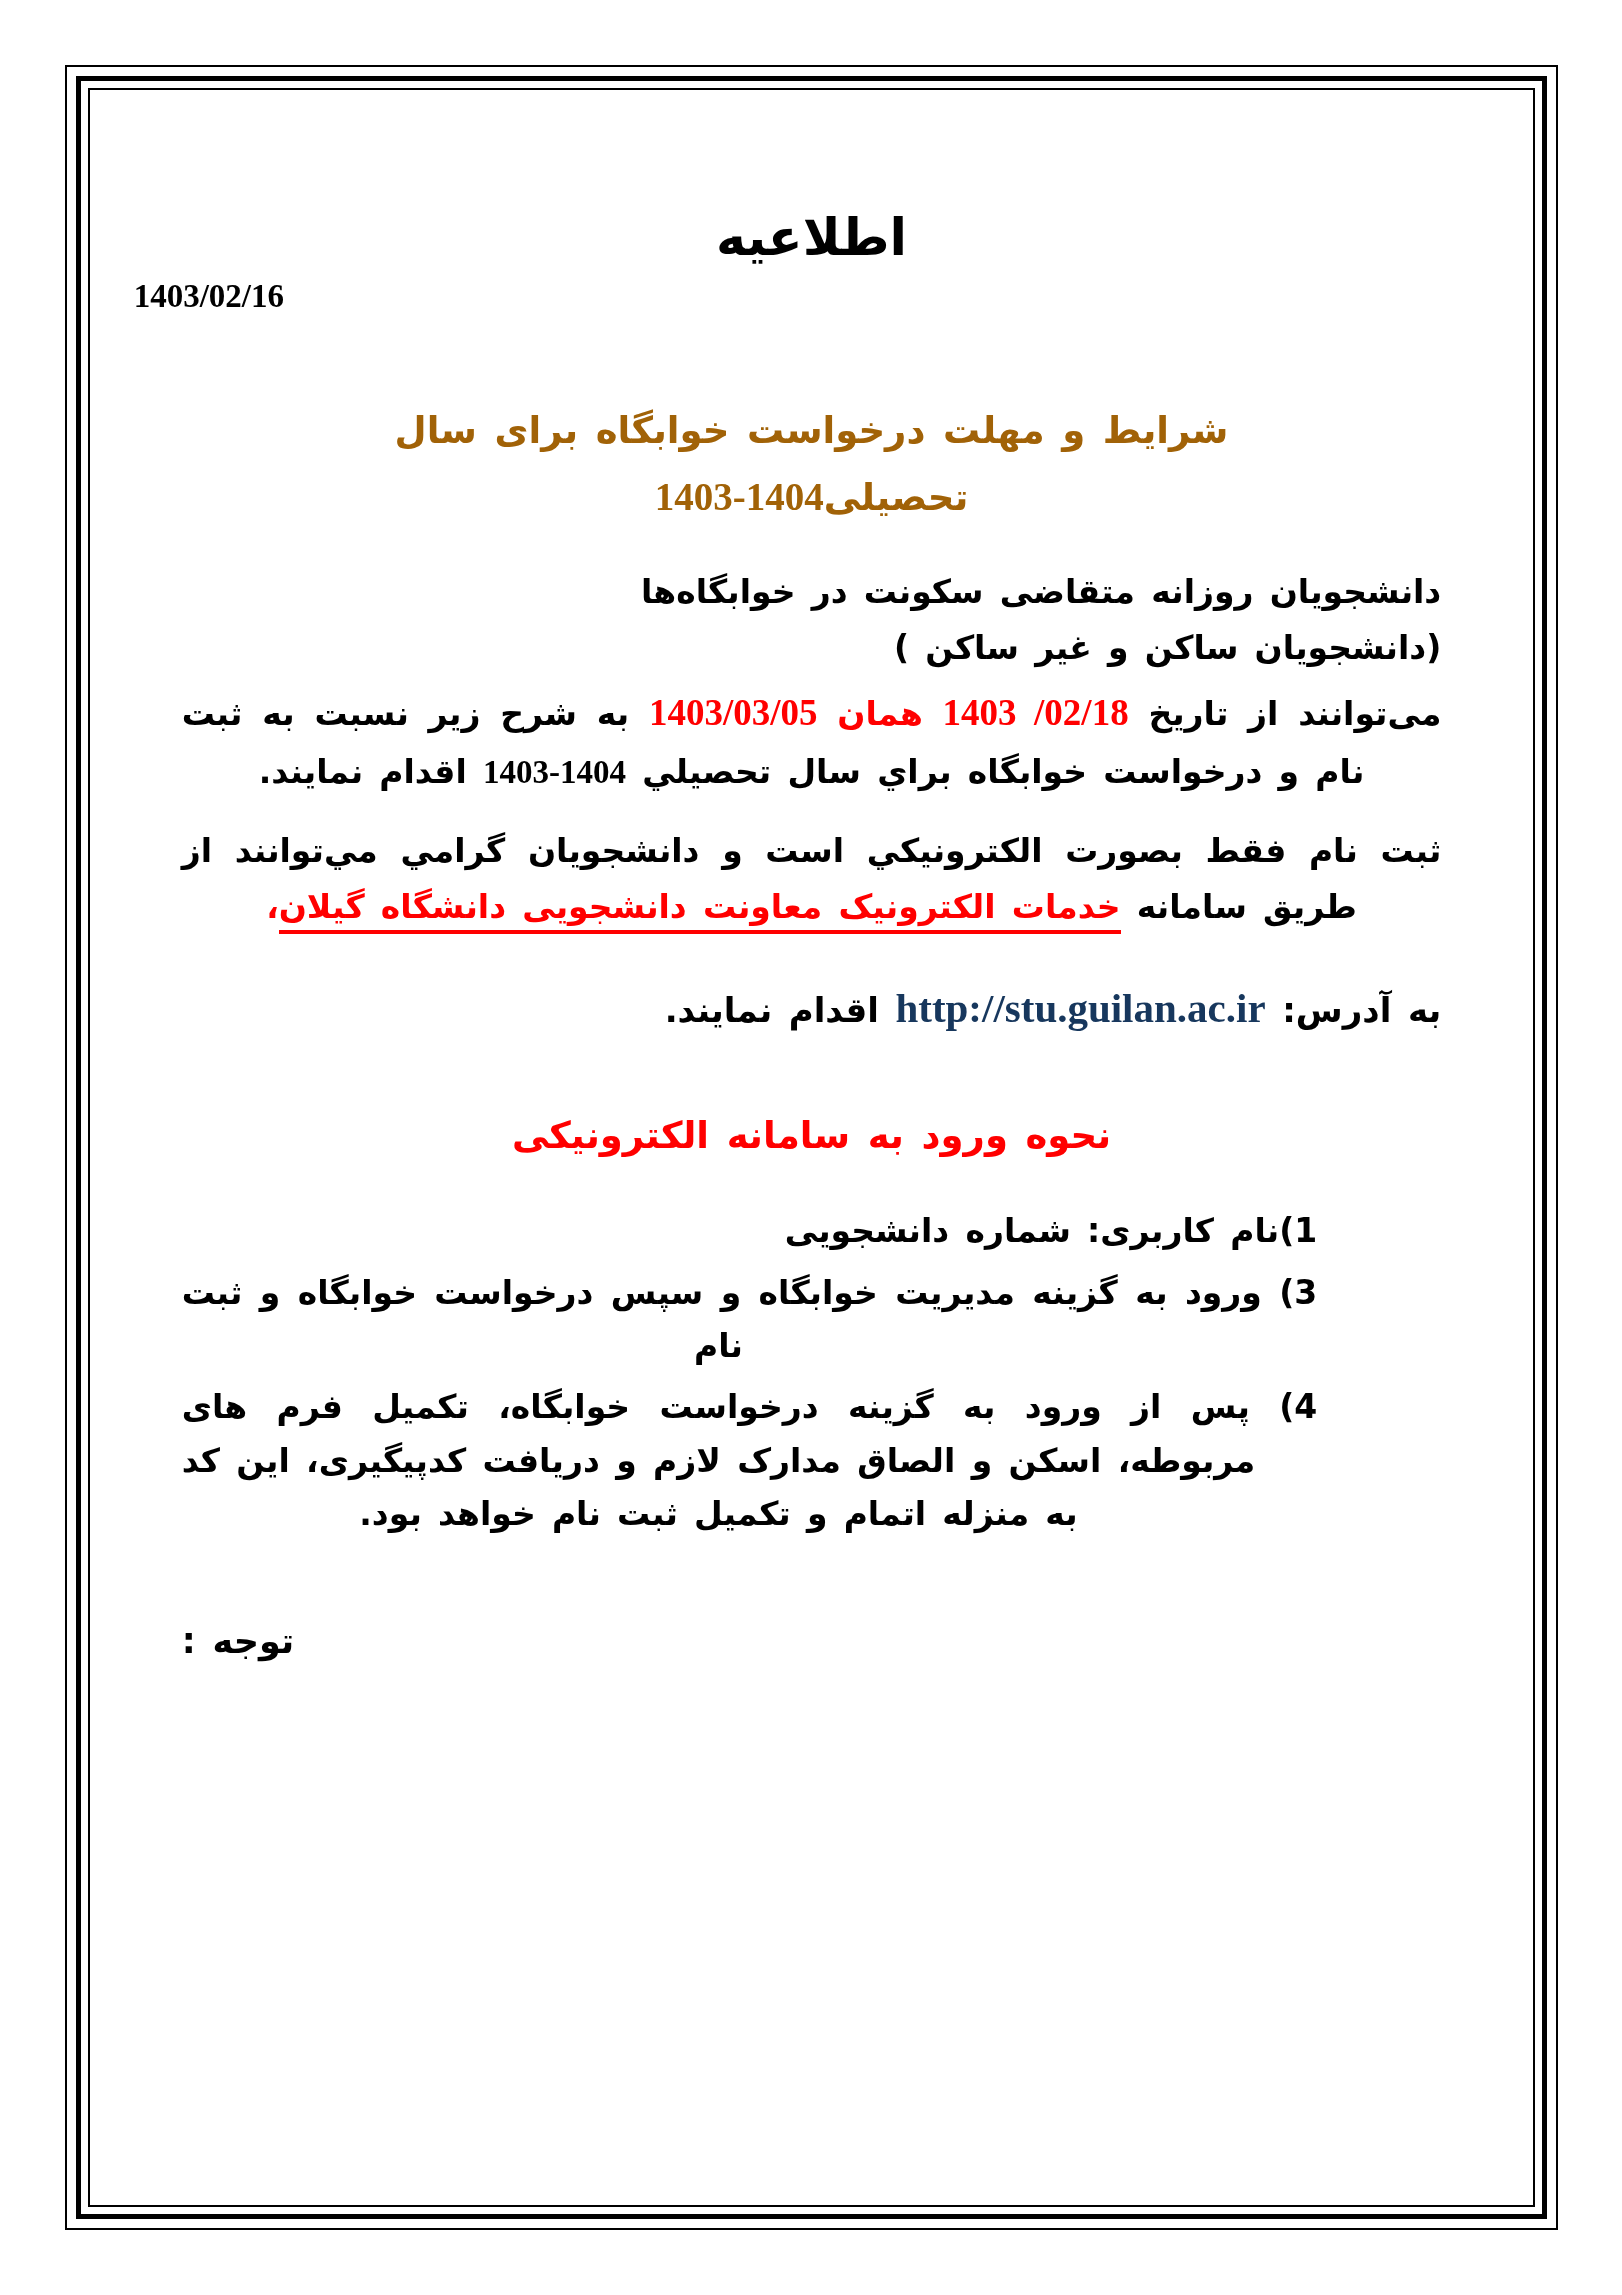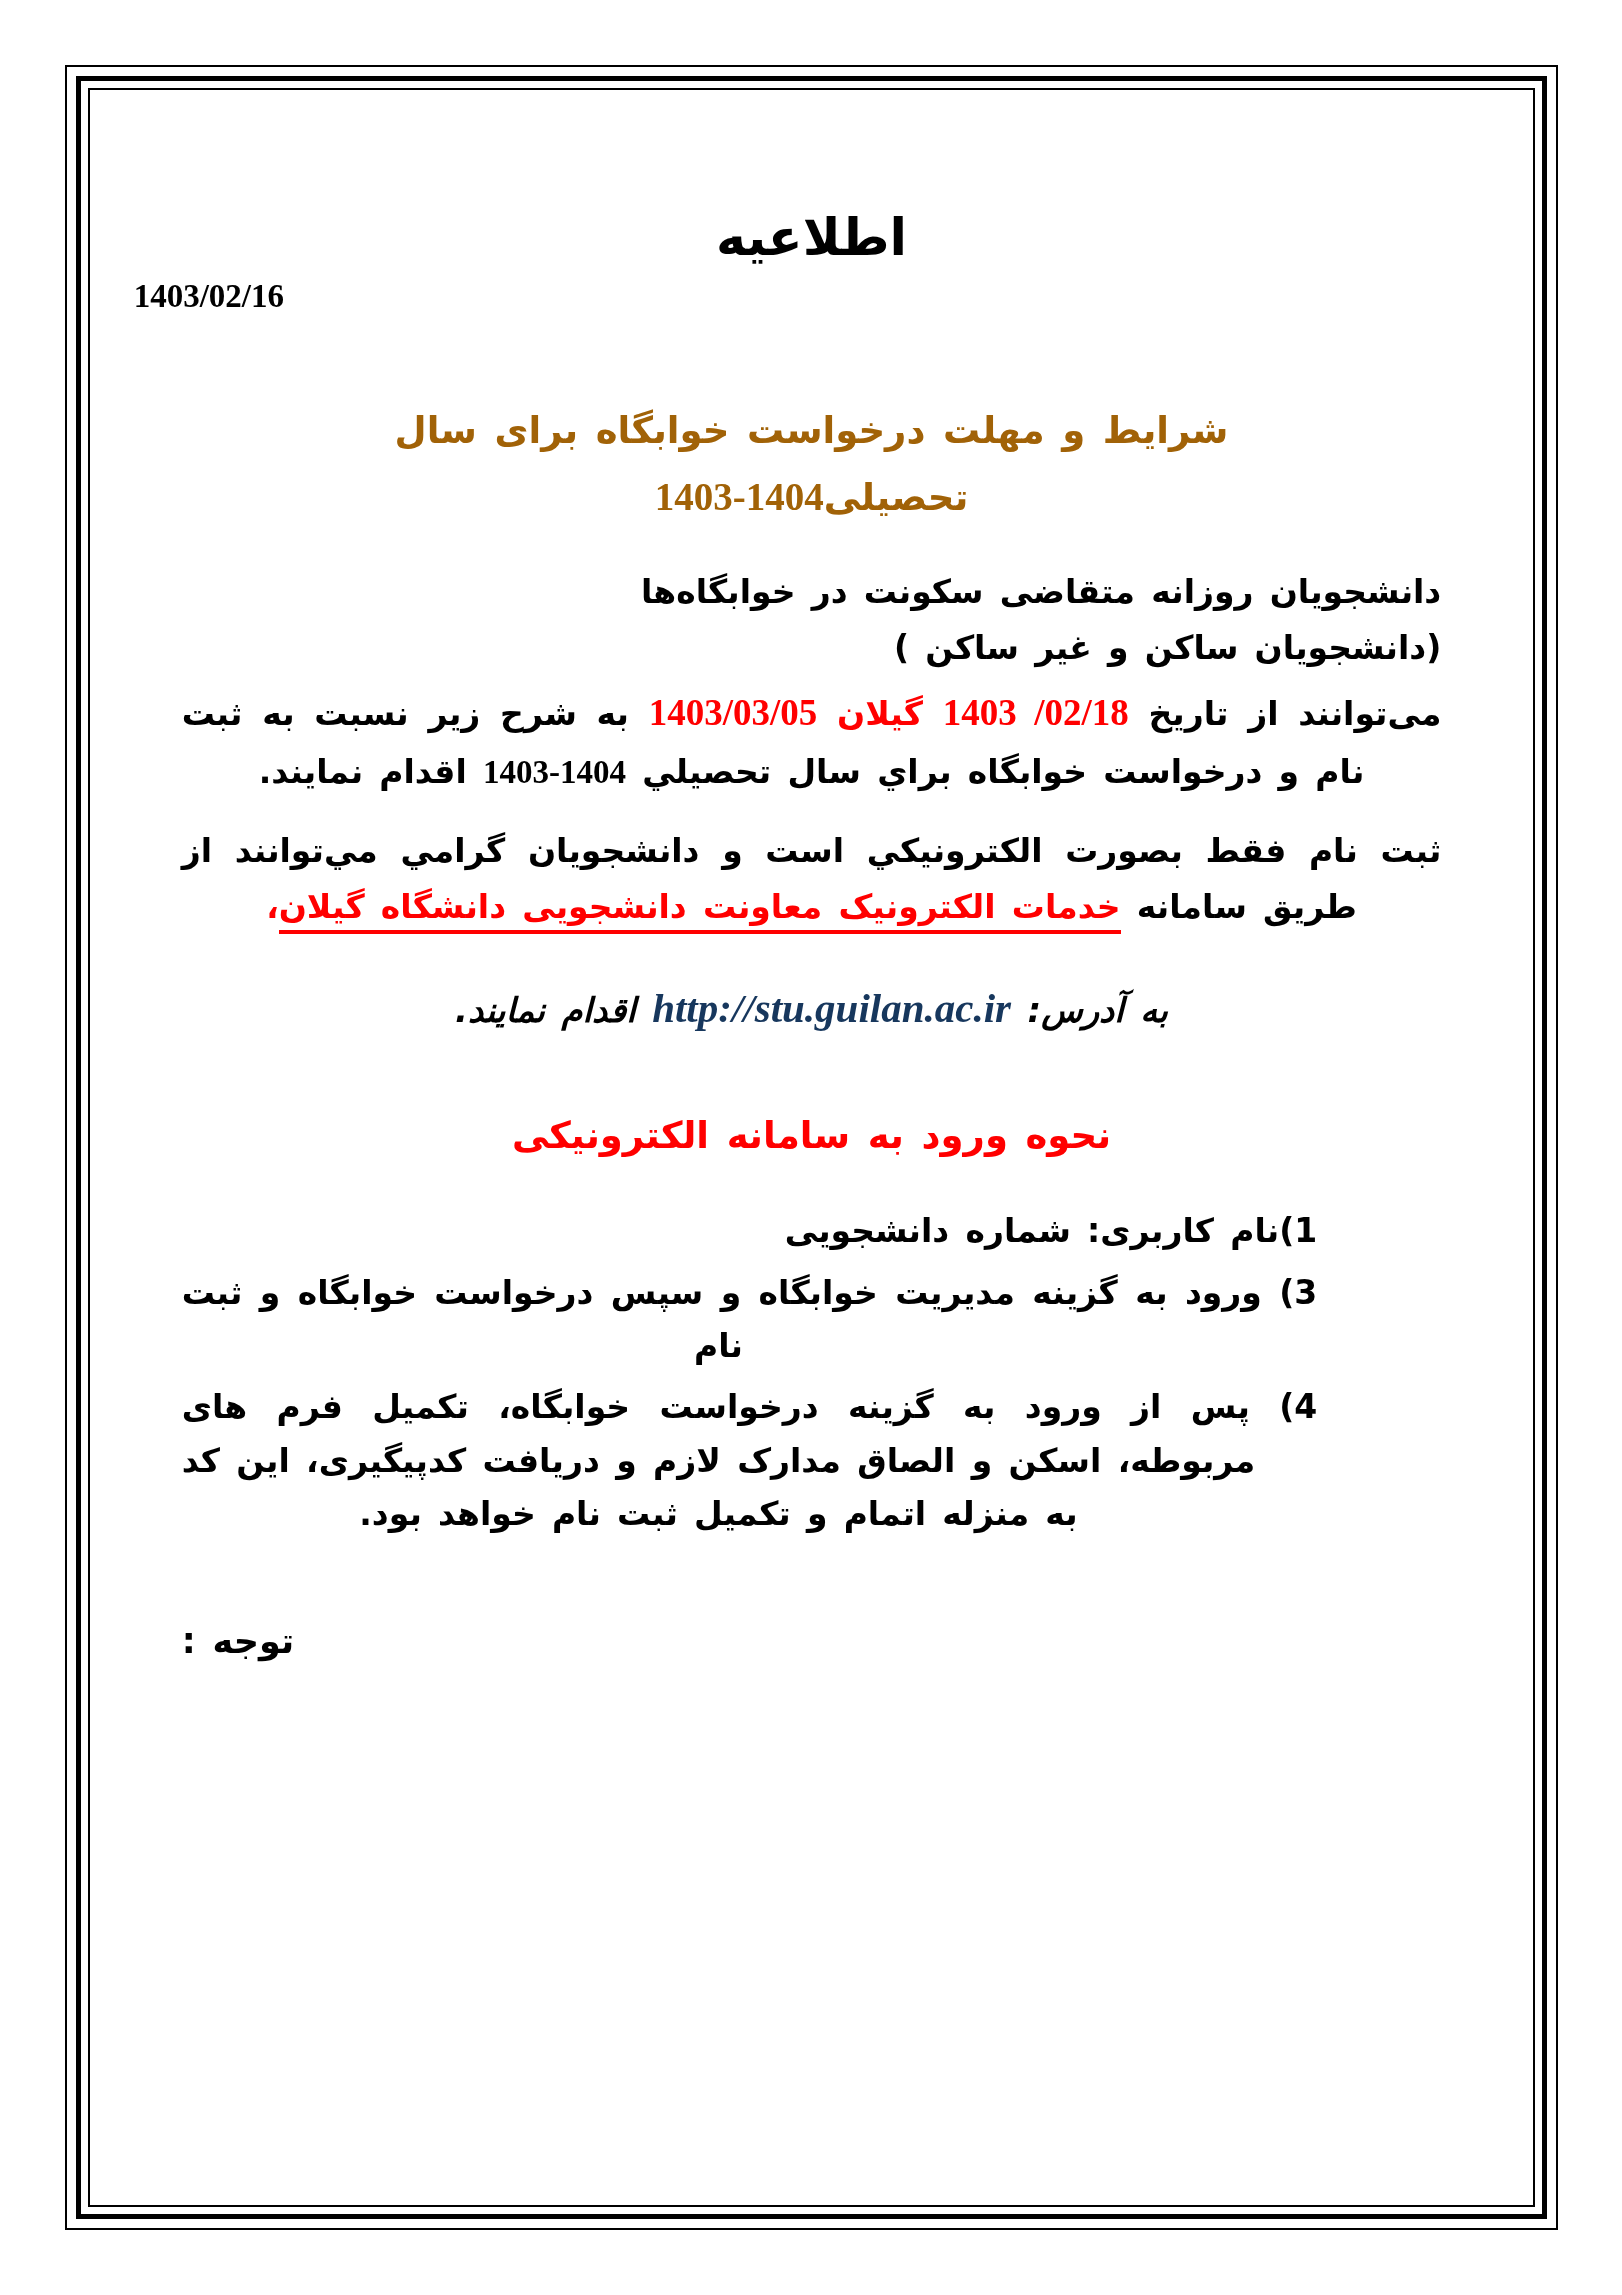--- a/index.html
+++ b/index.html
@@ -28,21 +28,21 @@
   .para{font-size:33px;line-height:1.7;}
   .para-center{text-align:right;}
   .para-just{text-align:justify;text-align-last:center;}
 
   .p1{margin-top:34px;}
   .p2{margin-top:5.2px;}
   .p2 .date-red{font-size:37px;}
   .p3{margin-top:22px;}
   .red-underline{border-bottom:4.6px solid #ff0000;padding-bottom:3.9px;}
 
-  .url-line{margin-top:41px;text-align:center;font-size:34px;line-height:1.6;font-style:italic;}
+  .url-line{margin-top:41px;text-align:right;font-size:34px;line-height:1.6;}
   .url{color:#17375d;font-size:41px;font-family:"Liberation Serif",serif;}
 
   .heading2{margin-top:73px;text-align:center;color:#ff0000;font-size:37px;}
 
   .list{margin-top:47px;}
   .list-item{font-size:33px;line-height:1.62;text-align:justify;text-align-last:center;
              padding-right:186px;text-indent:-62px;margin-bottom:7.9px;}
   .list-item.single{text-align-last:right;}
   .list-item .num{font-family:"DejaVu Sans",sans-serif;}
 
@@ -68,21 +68,21 @@
           </div>
 
           <div class="para para-center p1">
             <div>دانشجویان روزانه متقاضی سکونت در خوابگاه‌ها</div>
             <div>(دانشجویان ساکن و غیر ساکن )</div>
           </div>
 
           <div class="para para-just p2">
             <span>می‌توانند از تاریخ</span>
             <span class="red date-red latin" dir="ltr">1403 /02/18</span>
-            <span class="red">گیلان</span>
+            <span class="red">همان</span>
             <span class="red date-red latin" dir="ltr">1403/03/05</span>
             <span>به شرح زیر نسبت به ثبت نام  و درخواست خوابگاه براي سال تحصیلي</span>
             <span class="latin" dir="ltr">1403-1404</span>
             <span>اقدام نمایند.</span>
           </div>
 
           <div class="para para-just p3">
             <span>ثبت نام فقط بصورت الکترونیکي است و دانشجویان گرامي مي‌توانند از طریق سامانه</span>
             <span class="red red-underline">خدمات الکترونیک معاونت دانشجویی دانشگاه گیلان</span><span class="red">،</span>
           </div>

